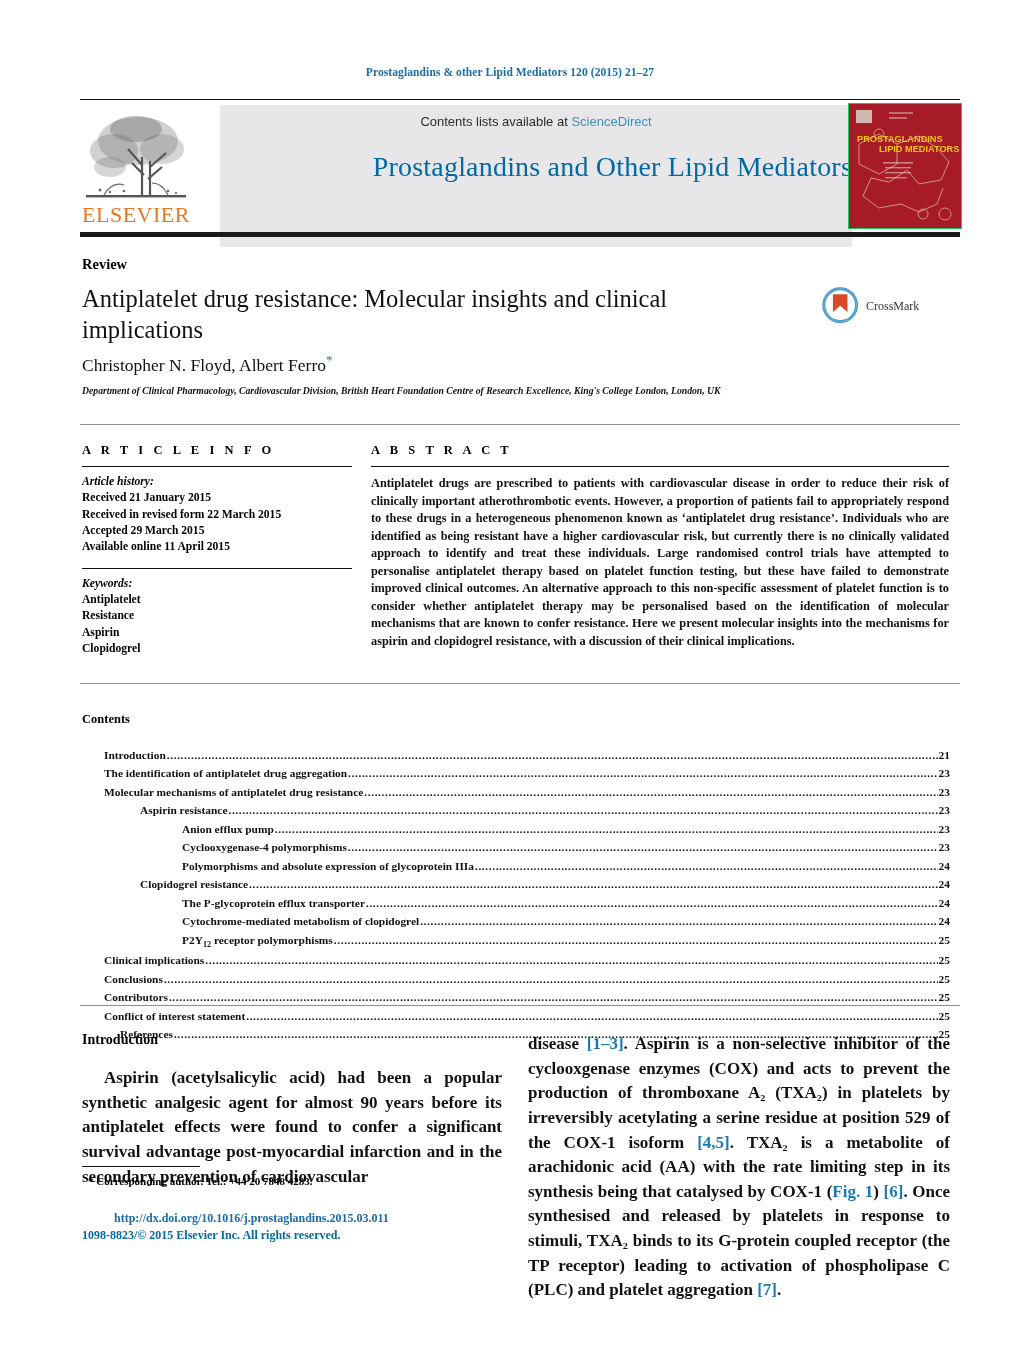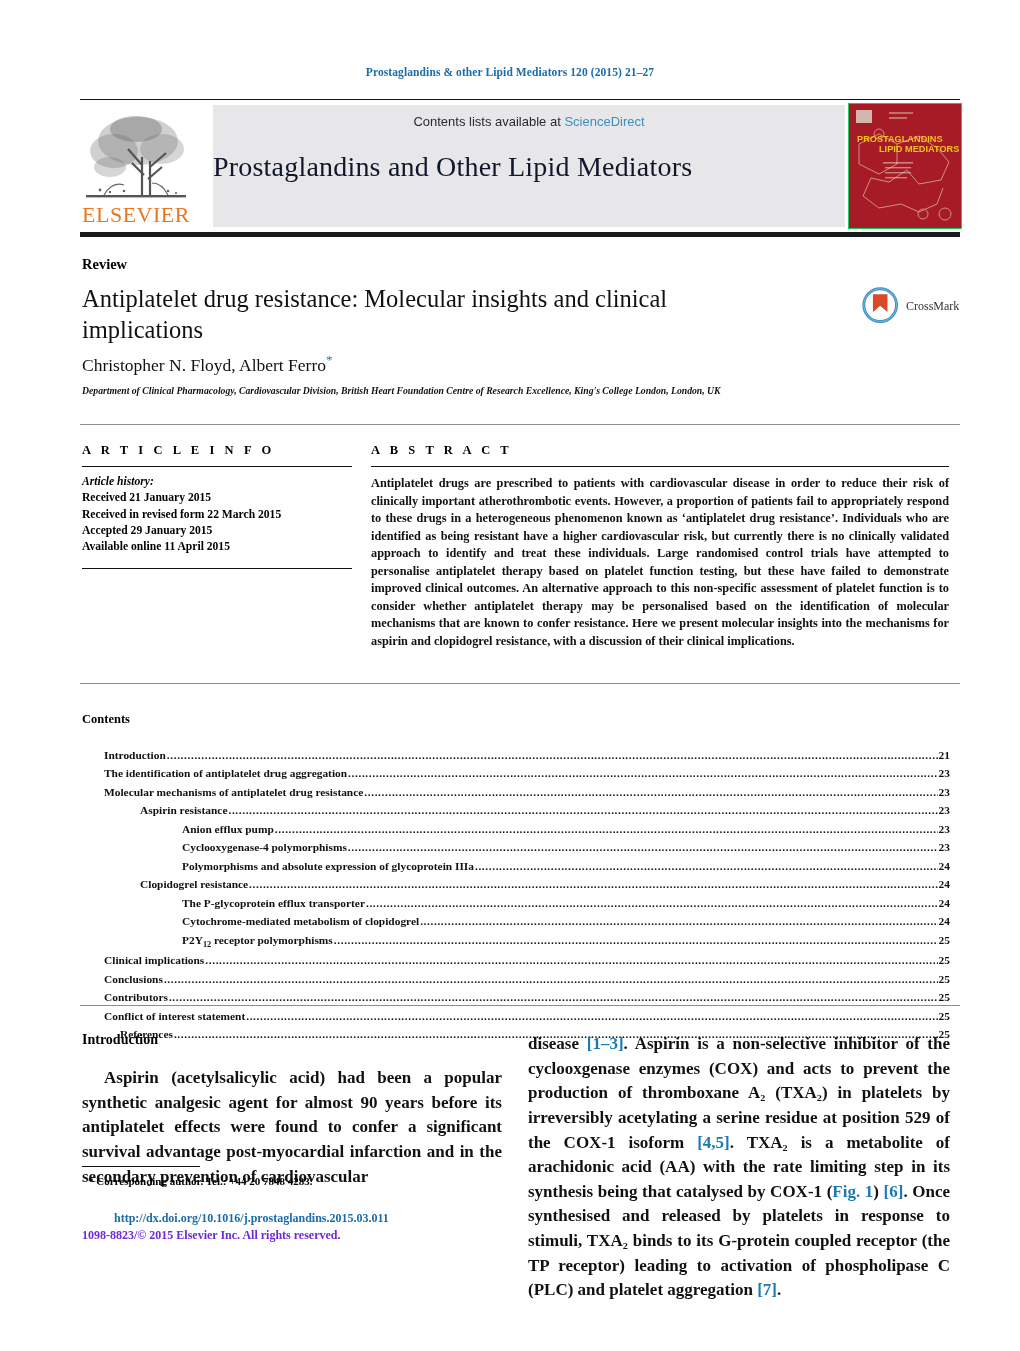--- a/index.html
+++ b/index.html
@@ -49,42 +49,42 @@
     width: 880px;
     height: 124px;
   }
   .elsevier-logo {
     position: absolute;
     left: 0; top: 2px;
     width: 112px; height: 122px;
   }
   .journal-band {
     position: absolute;
-    left: 133px; top: 2px;
-    width: 632px; height: 122px;
+    left: 140px; top: 2px;
+    width: 632px; height: 142px;
     background: #e7e7e9;
   }
   .contents-line {
     position: absolute;
     left: 0; right: 0; top: 9px;
     text-align: center;
     font-family: "Liberation Sans", sans-serif;
     font-size: 13px;
     color: #2b2b2b;
   }
   .contents-line .sd {
     color: #3c8fbd;
   }
   .journal-name {
     position: absolute;
     left: 0; right: 0; top: 46px;
-    text-align: left;
+    text-align: right;
     font-family: "Liberation Serif", serif;
     font-size: 28px;
-    color: #0f172a;
+    color: #0369a1;
     letter-spacing: .2px;
   }
   .cover-thumb {
     position: absolute;
     left: 768px; top: 0px;
     width: 112px; height: 124px;
     border: 1px solid #22c55e;
     background: #a61b25;
     overflow: hidden;
   }
@@ -107,21 +107,21 @@
     position: absolute;
     left: 82px; top: 284px;
     width: 700px;
     font-family: "Liberation Serif", serif;
     font-size: 24.5px;
     line-height: 1.26;
     color: #111;
   }
   .crossmark {
     position: absolute;
-    left: 862px; top: 286px;
+    left: 822px; top: 286px;
     width: 98px; height: 42px;
   }
   .crossmark-label {
     position: absolute;
     left: 44px; top: 13px;
     font-family: "Liberation Serif", serif;
     font-size: 12px;
     color: #333;
   }
   .authors {
@@ -318,21 +318,21 @@
     color: #1b6ca8;
     text-decoration: none;
     padding-left: 32px;
   }
   .issn {
     position: absolute;
     left: 82px; top: 1228px;
     font-family: "Liberation Serif", serif;
     font-size: 12px;
     font-weight: bold;
-    color: #6d28d9;
+    color: #0369a1;
   }
 </style>
 </head>
 <body>
 
 <div class="page">
 
   <div class="running-head">Prostaglandins &amp; other Lipid Mediators 120 (2015) 21–27</div>
 
   <div class="rule-top"></div>
@@ -432,24 +432,31 @@
 
   <div class="rule-hair"></div>
 
   <div class="info-col">
     <div class="sec-caps">A R T I C L E    I N F O</div>
     <div class="sec-rule"></div>
     <div class="hist">
       <div class="it">Article history:</div>
       <div>Received 21 January 2015</div>
       <div>Received in revised form 22 March 2015</div>
-      <div>Accepted 29 January 2015</div>
+      <div>Accepted 29 March 2015</div>
       <div>Available online 11 April 2015</div>
     </div>
     <div class="kw-rule"></div>
+    <div class="kw">
+      <div class="it">Keywords:</div>
+      <div>Antiplatelet</div>
+      <div>Resistance</div>
+      <div>Aspirin</div>
+      <div>Clopidogrel</div>
+    </div>
   </div>
 
   <div class="abs-col">
     <div class="sec-caps">A B S T R A C T</div>
     <div class="sec-rule"></div>
     <div class="abstract-body">Antiplatelet drugs are prescribed to patients with cardiovascular disease in order to reduce their risk of clinically important atherothrombotic events. However, a proportion of patients fail to appropriately respond to these drugs in a heterogeneous phenomenon known as ‘antiplatelet drug resistance’. Individuals who are identified as being resistant have a higher cardiovascular risk, but currently there is no clinically validated approach to identify and treat these individuals. Large randomised control trials have attempted to personalise antiplatelet therapy based on platelet function testing, but these have failed to demonstrate improved clinical outcomes. An alternative approach to this non-specific assessment of platelet function is to consider whether antiplatelet therapy may be personalised based on the identification of molecular mechanisms that are known to confer resistance. Here we present molecular insights into the mechanisms for aspirin and clopidogrel resistance, with a discussion of their clinical implications.</div>
   </div>
 
   <div class="rule-hair2"></div>
 

